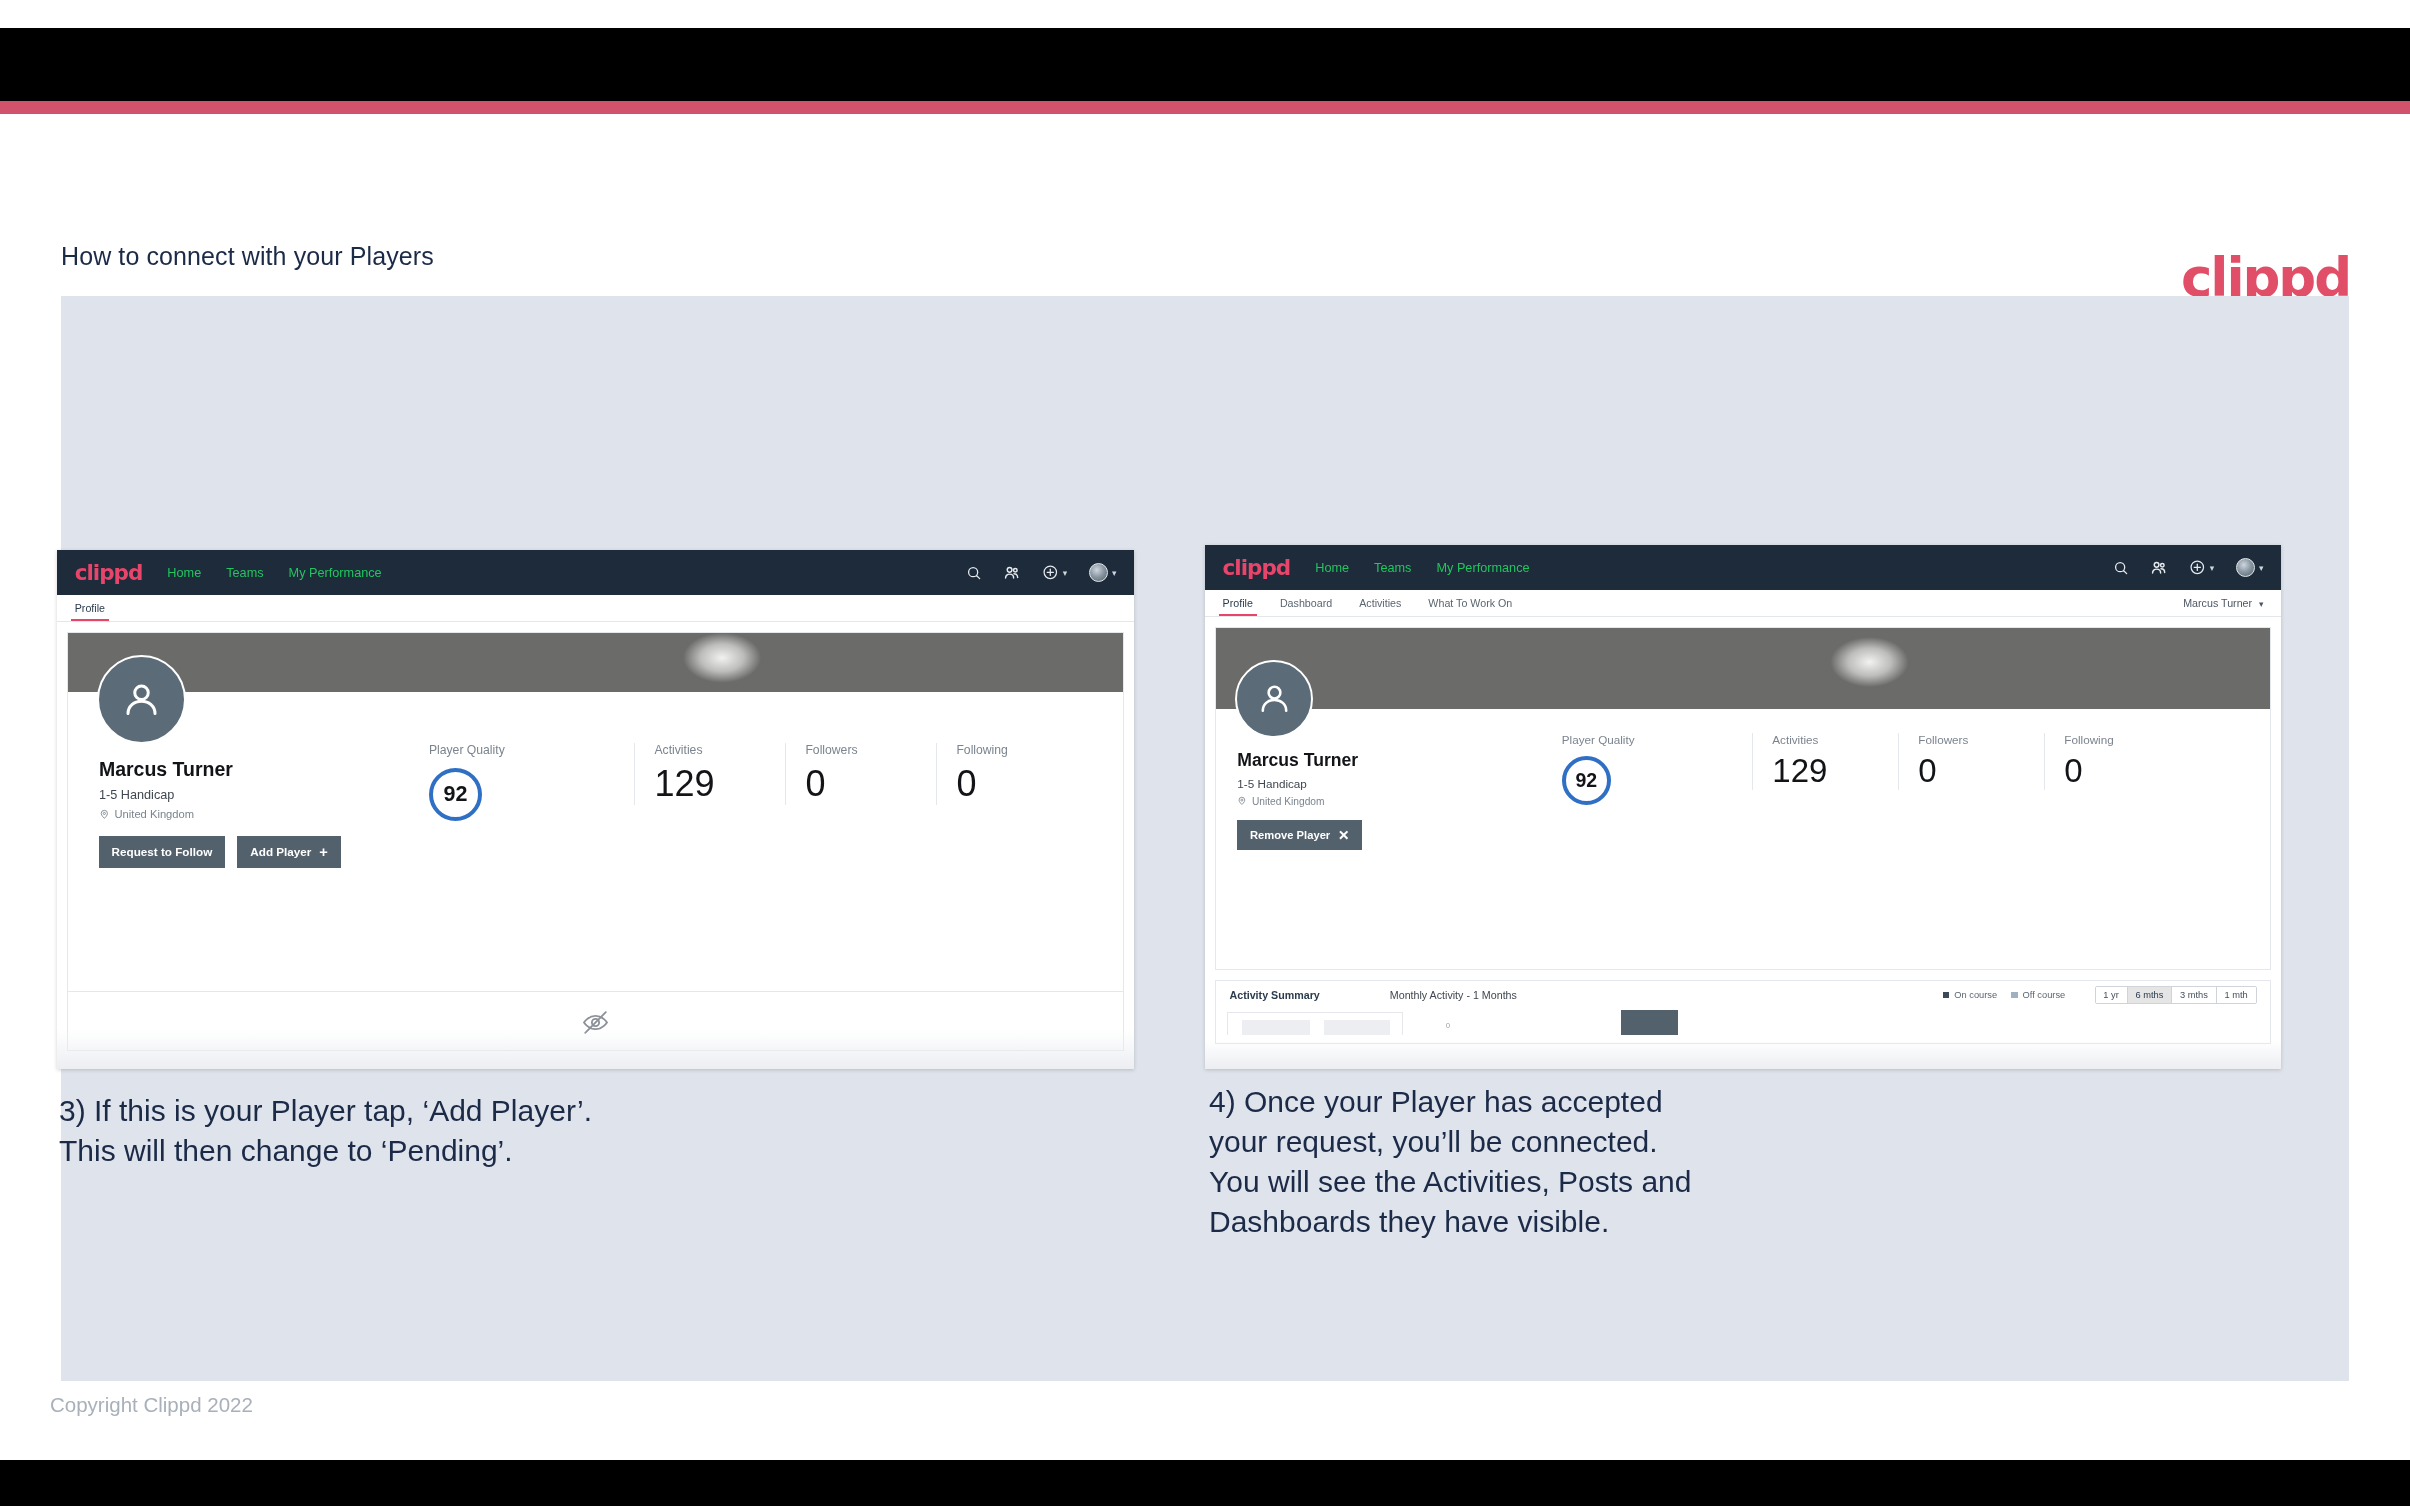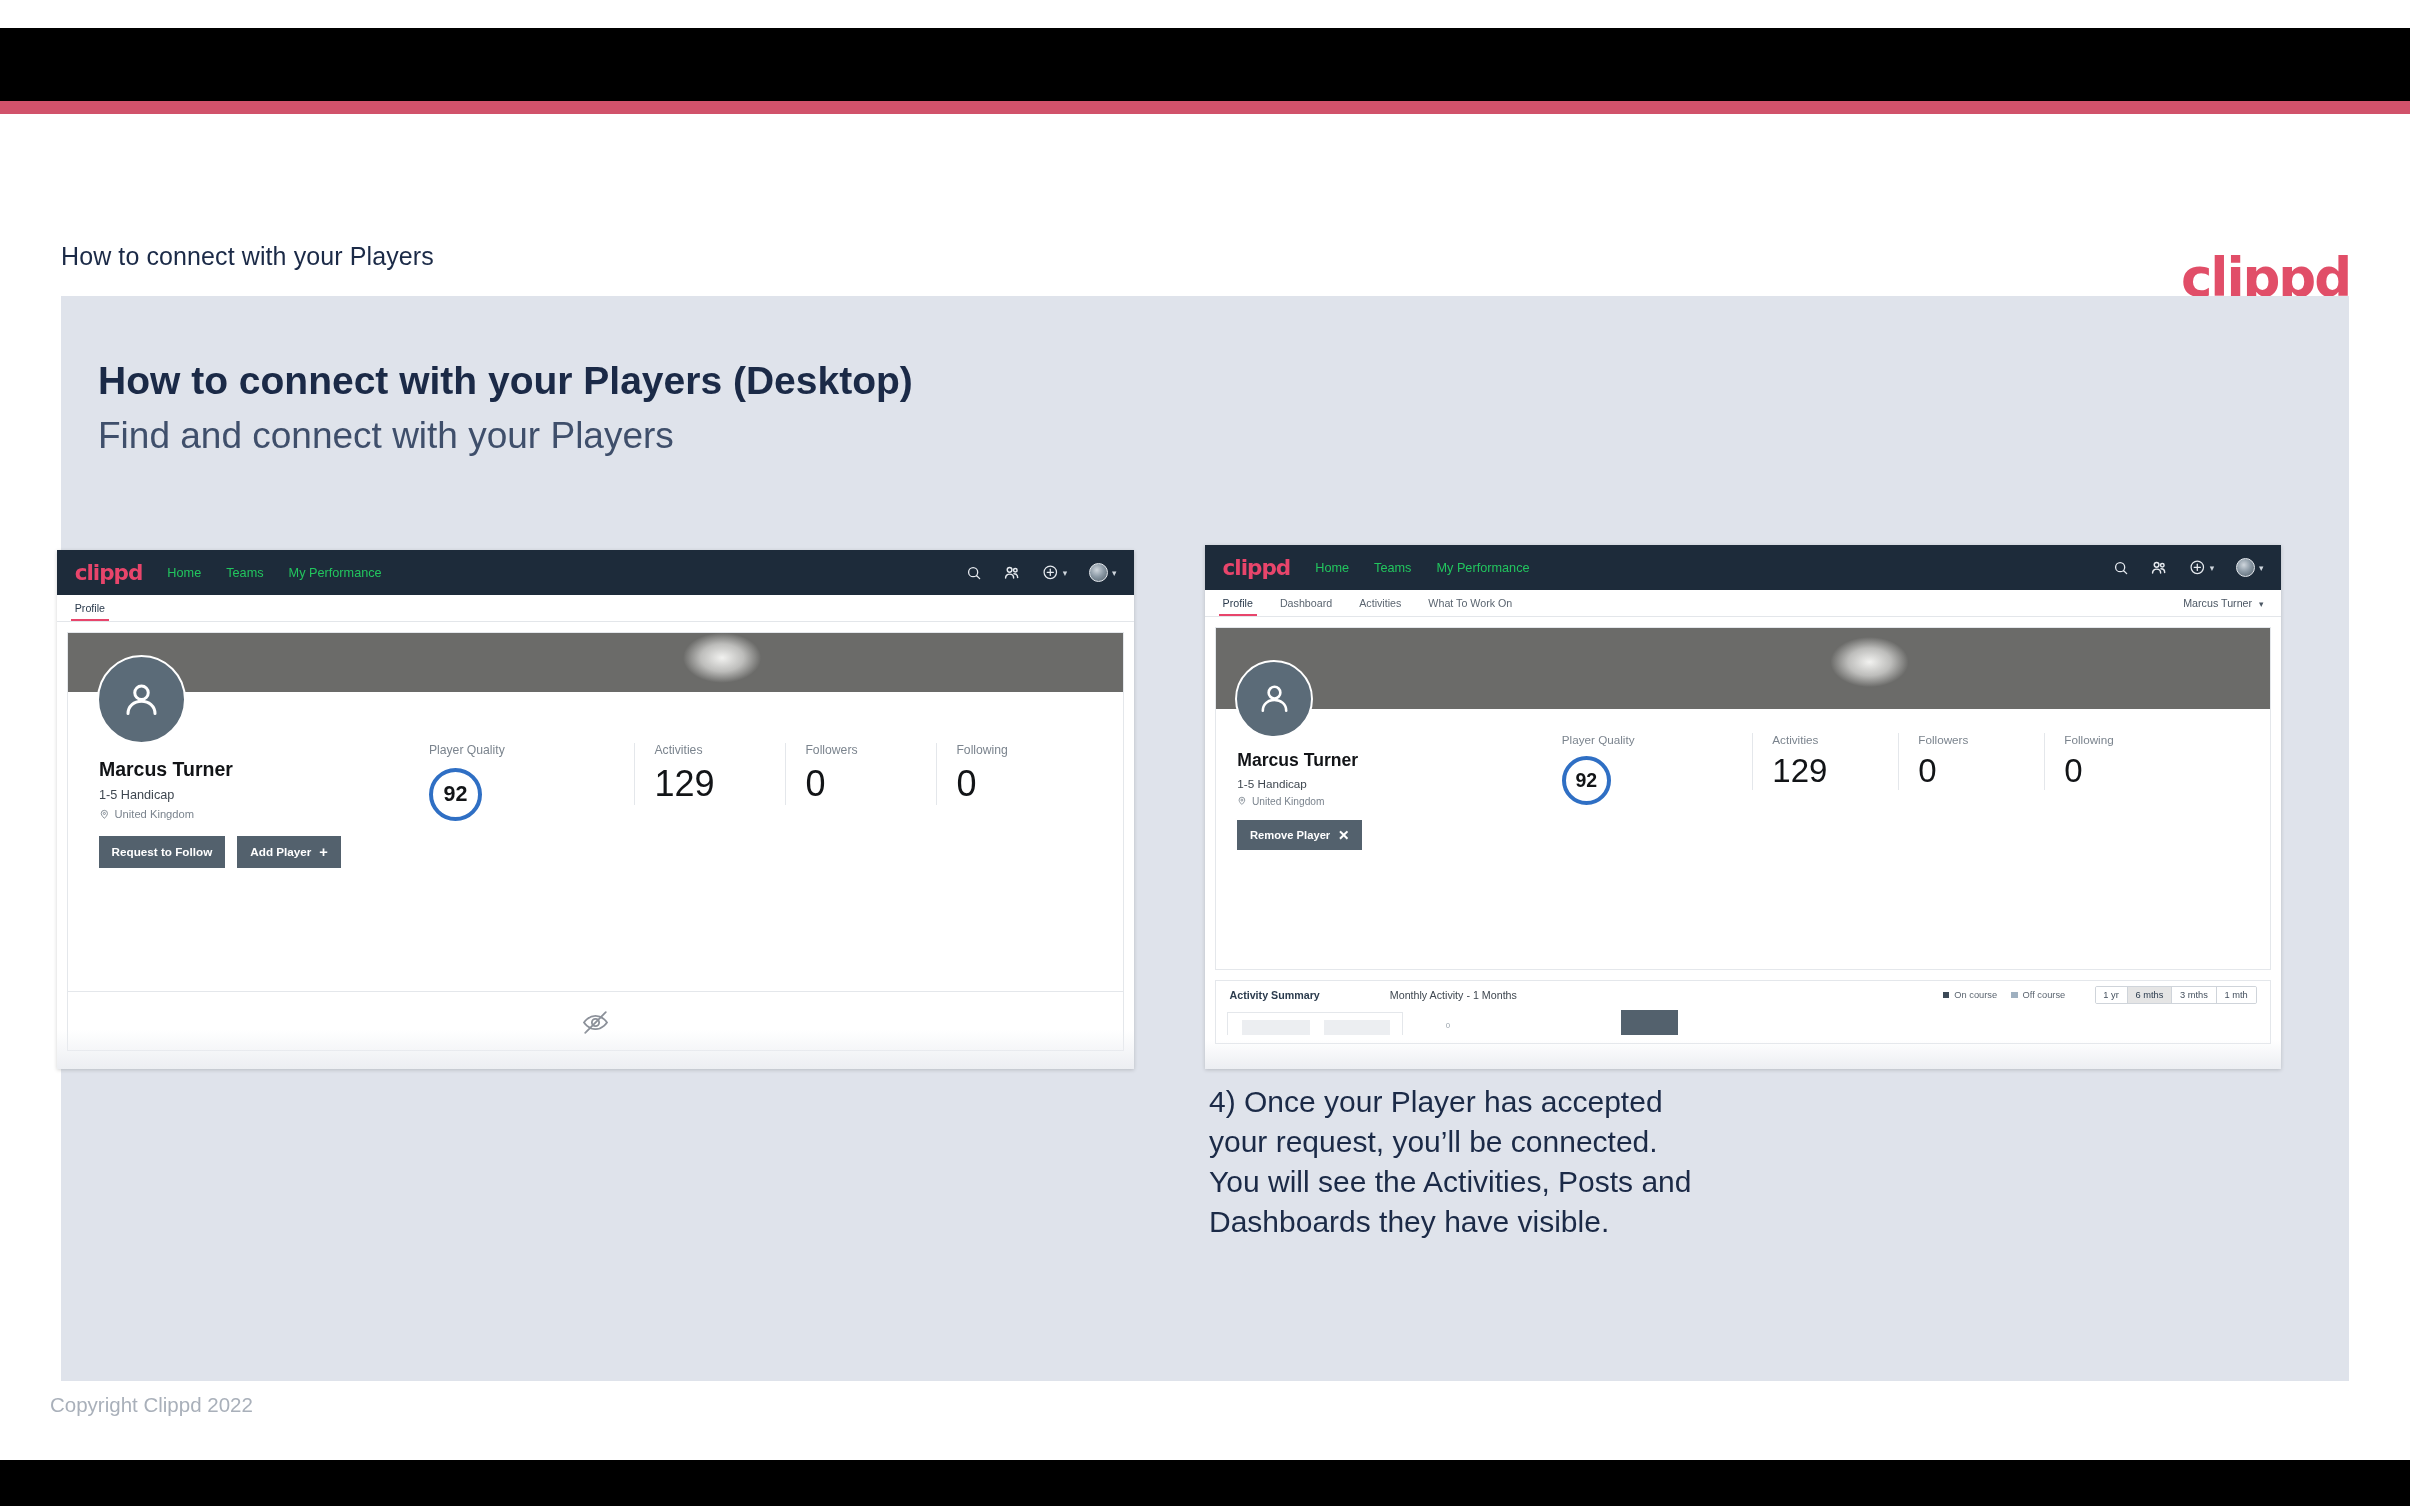--- a/index.html
+++ b/index.html
@@ -158,24 +158,20 @@
   <div class="accent-strip"></div>
 
   <div class="slide-header">
     <div class="slide-eyebrow">How to connect with your Players</div>
     <div class="brand-logo">clippd</div>
     <div class="header-rule"></div>
   </div>
 
   <div class="slide-body">
 
-    <div class="title-block">
-      <div class="slide-title">How to connect with your Players (Desktop)</div>
-      <div class="slide-subtitle">Find and connect with your Players</div>
-    </div>
 
     <div class="shot" style="left:-3.9px; top:254px; width:1077px; height:519px;">
 
       <div class="appbar">
         <div class="logo">clippd</div>
         <div class="navlinks">
           <span>Home</span>
           <span>Teams</span>
           <span>My Performance</span>
         </div>
@@ -404,20 +400,22 @@
             <div class="ghost-bar" style="left:13.7px; top:7.8px; width:68px; height:15.6px;"></div>
             <div class="ghost-bar" style="left:96px; top:7.8px; width:66px; height:15.6px;"></div>
           </div>
           <span class="axis-zero" style="left:230px; top:11.7px;">0</span>
           <div class="chart-bar" style="left:405px; top:0px; width:57px; height:25px;"></div>
         </div>
       </div>
       <div class="fade-bottom" style="height:29px;"></div>
     </div>
 
+    <div class="caption" style="left:-2px; top:795px; width:1024px; white-space:pre-line;">3) If this is your Player tap, ‘Add Player’.
+This will then change to ‘Pending’.</div>
 
     <div class="caption" style="left:1148px; top:786px; width:1073px; white-space:pre-line;">4) Once your Player has accepted
 your request, you’ll be connected.
 You will see the Activities, Posts and
 Dashboards they have visible.</div>
 
   </div>
 
   <div class="footer-copy">Copyright Clippd 2022</div>
 

